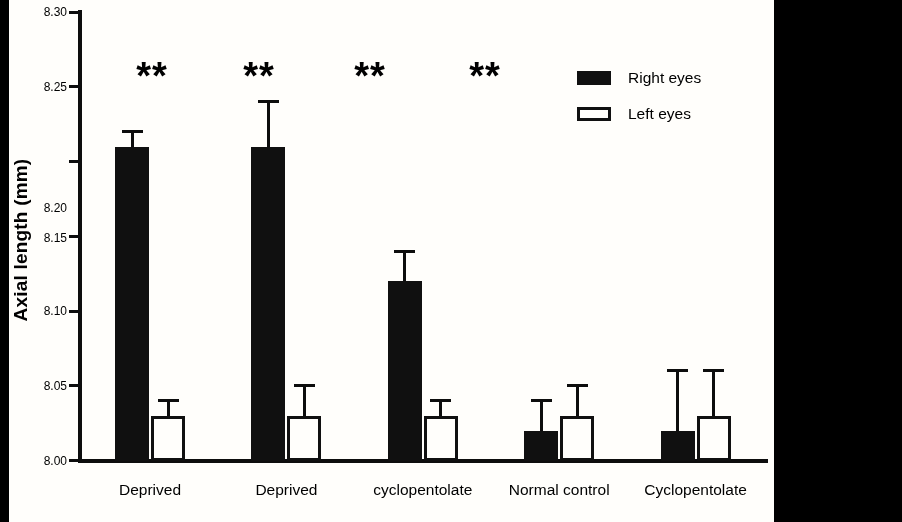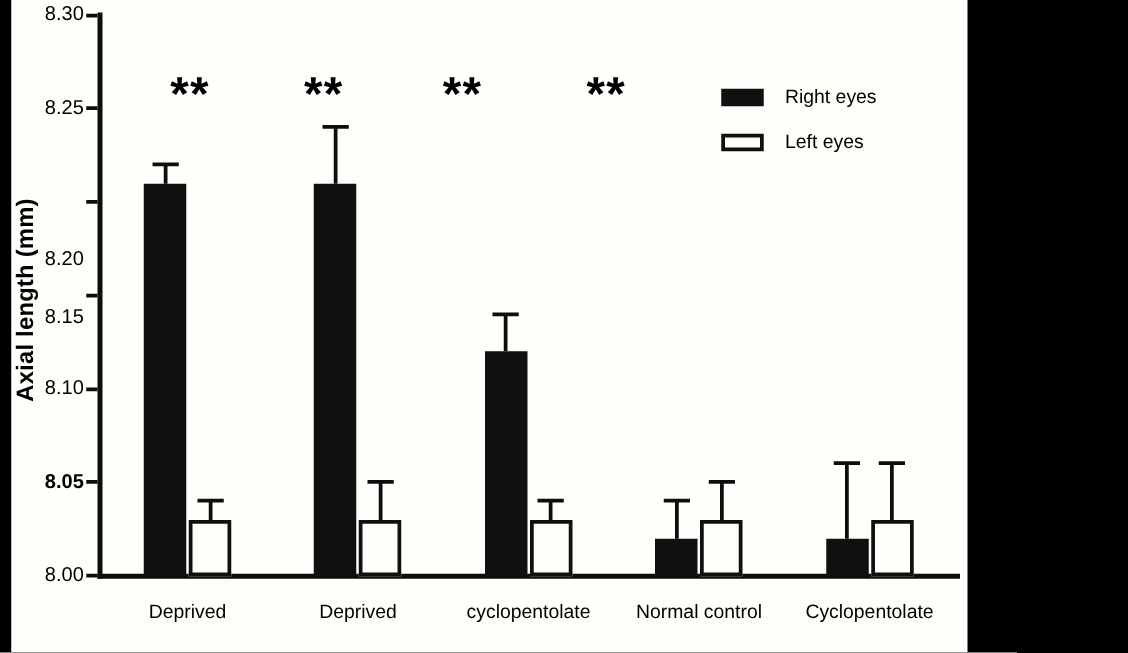--- a/index.html
+++ b/index.html
@@ -8,21 +8,21 @@
     background:#fffefb;color:#000;
     font-family:"Liberation Sans", sans-serif;
   }
   .band{position:absolute;top:0;height:522px;background:#000;}
   #band-left{left:0;width:9px;}
   #band-right{left:774px;width:128px;}
   .axis{position:absolute;background:#0d0d0d;}
   #y-axis-line{left:78px;top:10px;width:4px;height:453px;}
   #x-axis-line{left:78px;top:459px;width:690px;height:4px;}
   .ytick{position:absolute;width:9px;height:3px;background:#0d0d0d;}
-  .ytick-label{position:absolute;width:50px;left:17px;text-align:right;font-size:16px;line-height:18px;}
+  .ytick-label{position:absolute;width:50px;left:17px;text-align:right;font-size:12px;line-height:18px;}
   .bar{position:absolute;}
   .bar.filled{background:#101010;}
   .bar.open{background:#fffefb;border:3px solid #101010;box-sizing:border-box;}
   .err{position:absolute;background:#0d0d0d;}
   .sig{position:absolute;transform:translateX(-50%);font-size:38px;font-weight:700;letter-spacing:1px;line-height:1;}
   .xlabel{position:absolute;width:170px;transform:translateX(-50%);text-align:center;font-size:15.5px;line-height:18.5px;}
   #y-axis-title{
     position:absolute;left:21px;top:240px;
     transform:translate(-50%,-50%) rotate(-90deg);
     white-space:nowrap;font-size:19px;font-weight:700;letter-spacing:.2px;
@@ -48,25 +48,25 @@
   <div class="axis" id="x-axis-line"></div>
 
   <div id="ticks-layer">
       <div class="ytick" style="left: 69px; top: 10.5px; width: 9px; height: 3px; background: rgb(13, 13, 13); position: absolute;"></div>
       <div class="ytick-label" style="top: 3px;">8.30</div>
       <div class="ytick" style="left: 69px; top: 85.25px; width: 9px; height: 3px; background: rgb(13, 13, 13); position: absolute;"></div>
       <div class="ytick-label" style="top: 77.75px;">8.25</div>
       <div class="ytick" style="left: 69px; top: 160px; width: 9px; height: 3px; background: rgb(13, 13, 13); position: absolute;"></div>
       <div class="ytick-label" style="top: 152.5px; margin-top: 46px;">8.20</div>
       <div class="ytick" style="left: 69px; top: 234.75px; width: 9px; height: 3px; background: rgb(13, 13, 13); position: absolute;"></div>
-      <div class="ytick-label" style="top: 245px;">8.15</div>
+      <div class="ytick-label" style="top: 229px;">8.15</div>
       <div class="ytick" style="left: 69px; top: 309.5px; width: 9px; height: 3px; background: rgb(13, 13, 13); position: absolute;"></div>
       <div class="ytick-label" style="top: 302px;">8.10</div>
       <div class="ytick" style="left: 69px; top: 384.25px; width: 9px; height: 3px; background: rgb(13, 13, 13); position: absolute;"></div>
-      <div class="ytick-label" style="top: 376.75px; font-weight: bold;">8.05</div>
+      <div class="ytick-label" style="top: 376.75px;">8.05</div>
       <div class="ytick" style="left: 69px; top: 459px; width: 9px; height: 3px; background: rgb(13, 13, 13); position: absolute;"></div>
       <div class="ytick-label" style="top: 451.5px;">8.00</div>
     </div>
   <div id="error-layer">
       <div class="err" style="left: 130.5px; top: 131.6px; width: 3px; height: 14.95px; position: absolute;"></div>
       <div class="err" style="left: 121.5px; top: 130.1px; width: 21px; height: 3px; position: absolute;"></div>
       <div class="err" style="left: 166.5px; top: 400.7px; width: 3px; height: 14.95px; position: absolute;"></div>
       <div class="err" style="left: 157.5px; top: 399.2px; width: 21px; height: 3px; position: absolute;"></div>
       <div class="err" style="left: 266.9px; top: 101.7px; width: 3px; height: 44.85px; position: absolute;"></div>
       <div class="err" style="left: 257.9px; top: 100.2px; width: 21px; height: 3px; position: absolute;"></div>

